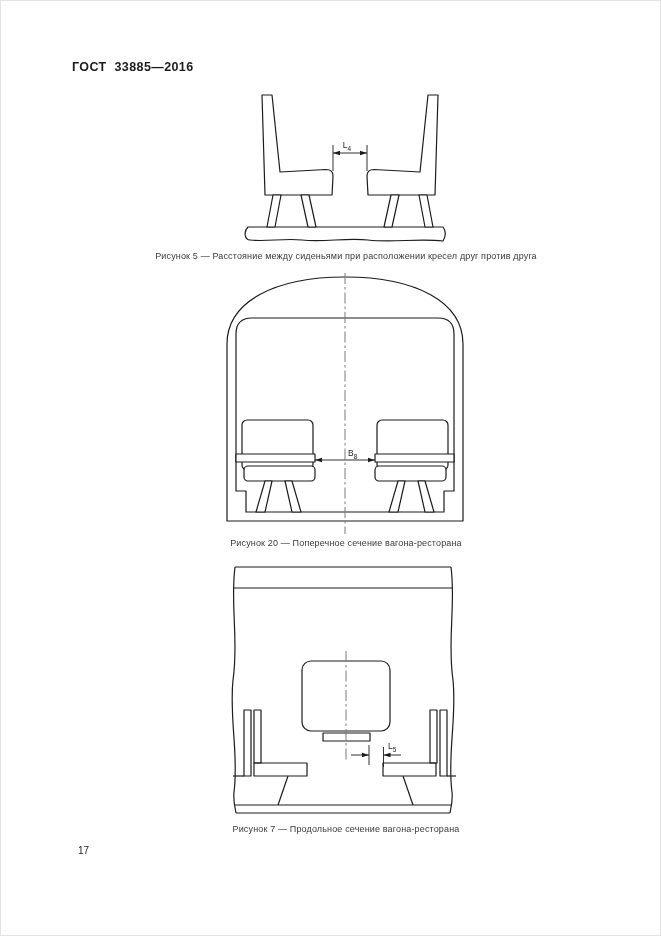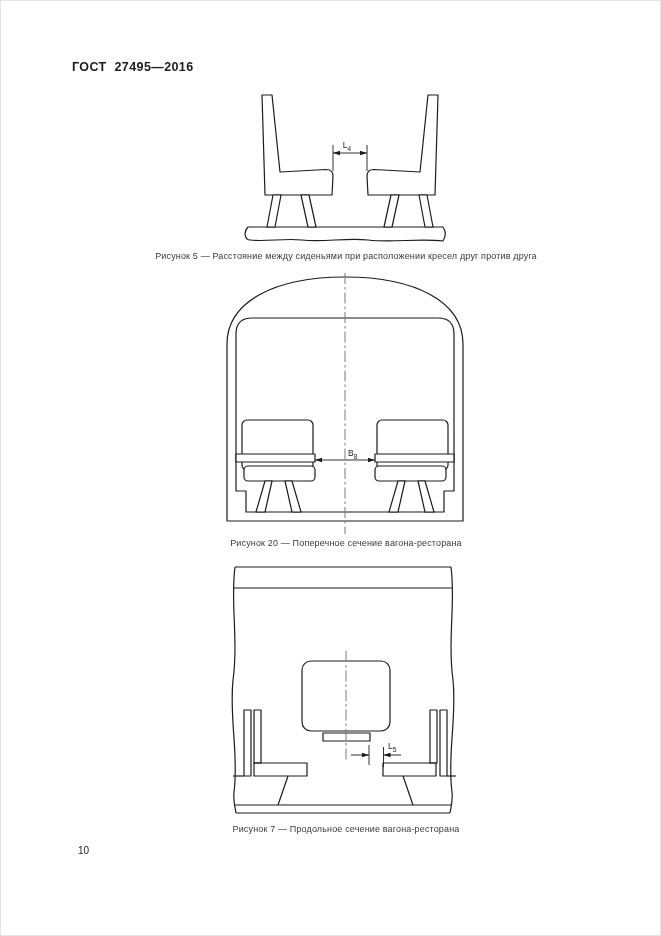--- a/index.html
+++ b/index.html
@@ -29,21 +29,21 @@
   .lnf {stroke:var(--line);fill:#ffffff;stroke-width:1.2;stroke-linejoin:round;}
   .thin{stroke:var(--line);fill:none;stroke-width:0.9;}
   .arr {fill:var(--line);stroke:none;}
   .cl  {stroke:var(--centerline);fill:none;stroke-width:1;stroke-dasharray:11 3 2.5 3;}
   svg text{font-family:"Liberation Sans","DejaVu Sans",sans-serif;font-size:8.5px;fill:var(--text);}
   svg text .sub{font-size:6.5px;}
 </style>
 </head>
 <body>
 
-<div class="doc-header">ГОСТ 27495—2016</div>
+<div class="doc-header">ГОСТ 33885—2016</div>
 
 <div class="fig" style="left:228px;top:88px;">
   <svg width="230" height="160" viewBox="0 0 230 160">
     <g>
       <path class="lnf" d="M 20 139 L 215 139 C 218 143 218 148 215 153 C 190 150 165 155 140 152 C 118 149.5 96 154.5 74 152 C 56 150 38 154 22 152 C 17 152 15 144 20 139 Z"></path>
     </g>
     <g>
       <path class="lnf" d="M 34 7 L 44 7 L 52 84 L 98 81.5 Q 105 81.5 105 88 L 104 107 L 37 107 Z"></path>
       <path class="lnf" d="M 45 107 L 53 107 L 47 139 L 39 139 Z"></path>
       <path class="lnf" d="M 73 107 L 81 107 L 88 139 L 80 139 Z"></path>
@@ -131,13 +131,13 @@
       <line class="thin" x1="123" y1="195" x2="141" y2="195"></line>
       <line class="thin" x1="155.5" y1="195" x2="173" y2="195"></line>
       <polygon class="arr" points="141,195 134,192.8 134,197.2"></polygon>
       <polygon class="arr" points="155.5,195 162.5,192.8 162.5,197.2"></polygon>
       <text x="160" y="189" text-anchor="start"><tspan>L</tspan><tspan class="sub" dy="2.5">5</tspan></text>
     </g>
   </svg>
 </div>
 <div class="caption" style="top:824px;">Рисунок 7 — Продольное сечение вагона-ресторана</div>
 
-<div class="page-number">10</div>
+<div class="page-number">17</div>
 
 </body></html>

